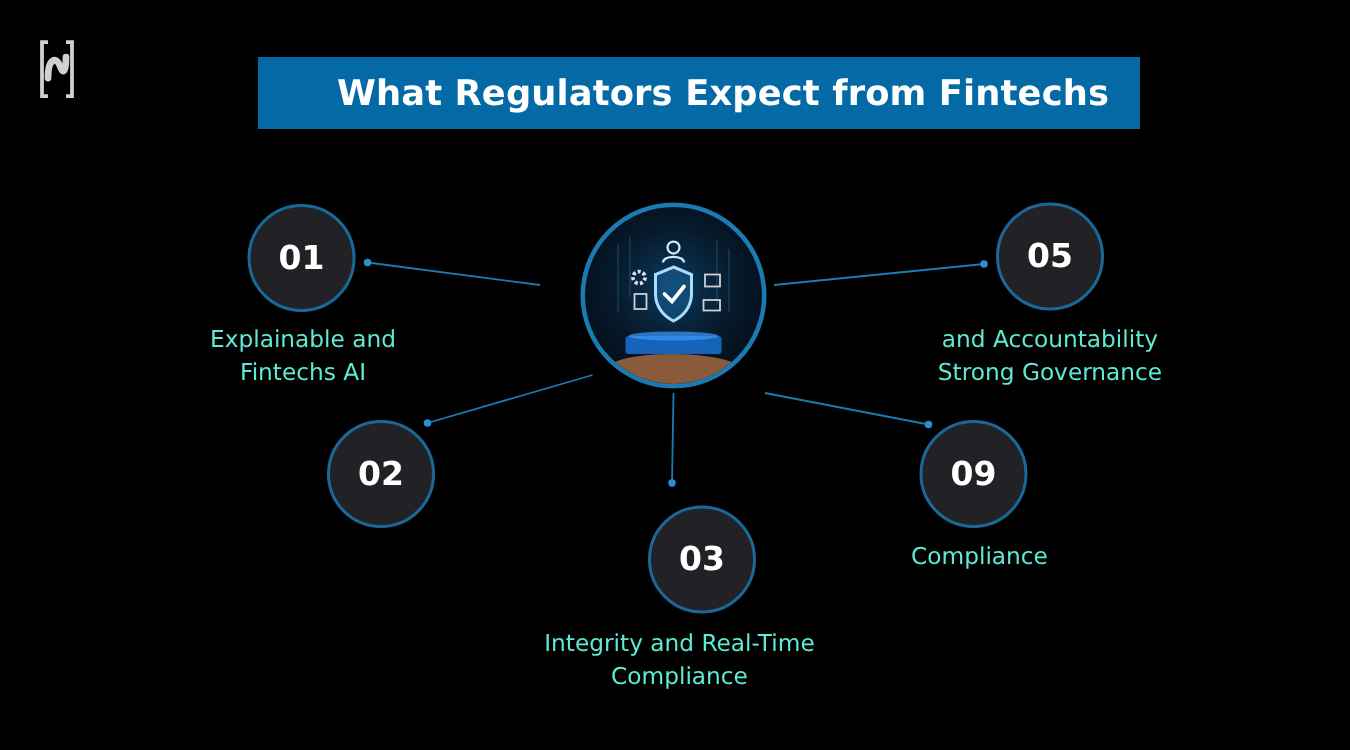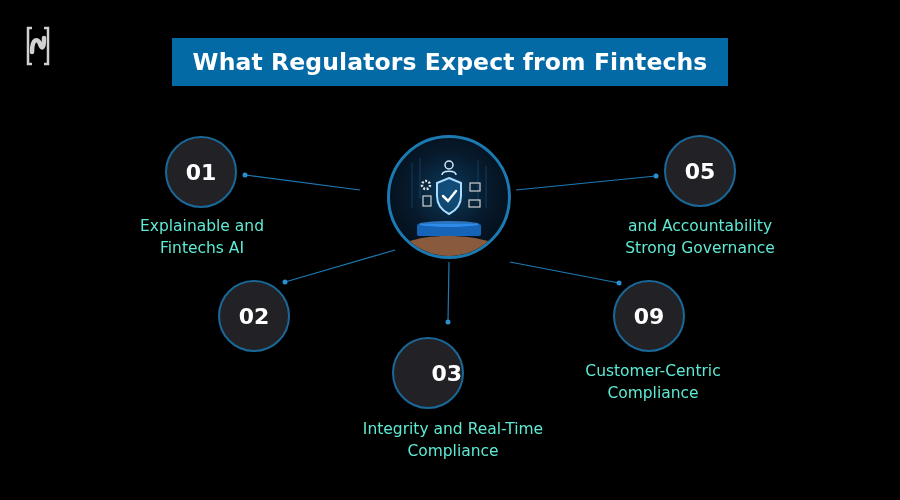--- a/index.html
+++ b/index.html
@@ -1,18 +1,18 @@
 <!DOCTYPE html>
 <html><head>
   <meta charset="utf-8">
   <style>
     html, body { margin:0; padding:0; }
     body { width:900px; height:500px; background:#000; position:relative; overflow:hidden; font-family:"DejaVu Sans","Liberation Sans",sans-serif; color:#fff; }
     .logo { position:absolute; left:26px; top:26px; width:24px; height:40px; }
-    .title-bar { position:absolute; left:172px; top:38px; width:556px; height:48px; background:#046aa6; display:flex; align-items:center; justify-content:center; }
+    .title-bar { position:absolute; left:172px; top:38px; width:556px; height:48px; background:#046aa6; display:flex; align-items:center; justify-content:center;padding-left:32px; }
     .title-bar span { font-size:23.5px; font-weight:bold; color:#fff; letter-spacing:0.1px; }
     svg.lines { position:absolute; left:0; top:0; width:900px; height:500px; }
     .num { position:absolute; width:72px; height:72px; border-radius:50%; background:#222226; border:2px solid #1a6898; box-sizing:border-box; display:flex; align-items:center; justify-content:center; }
     .num span { font-size:22px; font-weight:bold; color:#fff; }
     .label { position:absolute; width:240px; text-align:center; font-size:15.5px; line-height:22px; color:#5eead4; }
     .center { position:absolute; left:387px; top:135px; width:124px; height:124px; border-radius:50%; border:3px solid #1c7ab3; box-sizing:border-box; overflow:hidden; background:radial-gradient(circle at 50% 45%, #0b3a5c 0%, #071a2c 45%, #02070d 100%); }
   </style>
 </head>
 <body>
 
@@ -71,33 +71,32 @@
   <div>Explainable and</div>
     <div>Fintechs AI</div>
 </div>
 
 <div class="num" style="left:218px; top:280px;">
     <span>02</span>
   </div>
 <div class="label" style="left:134px; top:360px;">
 </div>
 
-<div class="num" style="left:392px; top:337px;justify-content:flex-end;">
+<div class="num" style="left:432px; top:337px;">
     <span>03</span>
   </div>
 <div class="label" style="left:333px; top:418px;">
   <div>Integrity and Real-Time</div>
     <div>Compliance</div>
 </div>
 
 <div class="num" style="left:613px; top:280px;">
     <span>09</span>
   </div>
 <div class="label" style="left:533px; top:360px;">
-  <div>Customer-Centric</div>
     <div>Compliance</div>
 </div>
 
 <div class="num" style="left:664px; top:135px;">
     <span>05</span>
   </div>
 <div class="label" style="left:580px; top:215px;">
   <div>and Accountability</div>
     <div>Strong Governance</div>
 </div>

